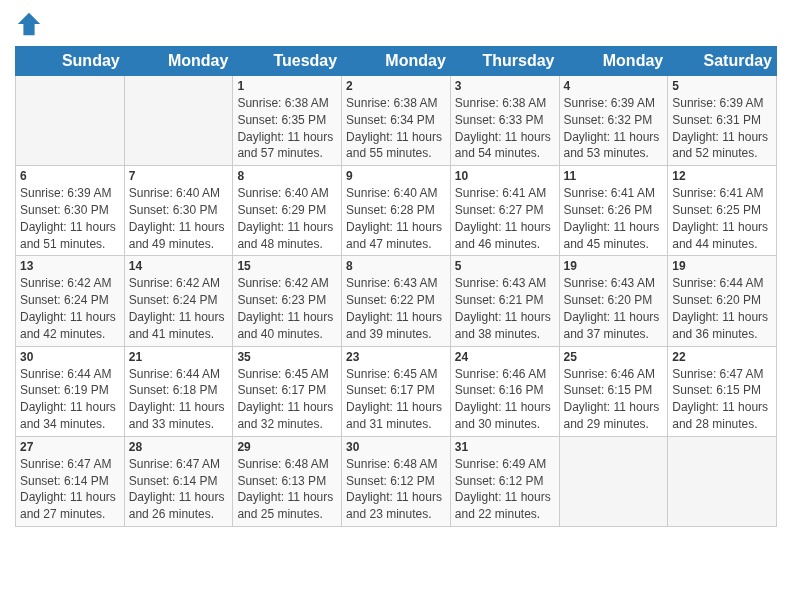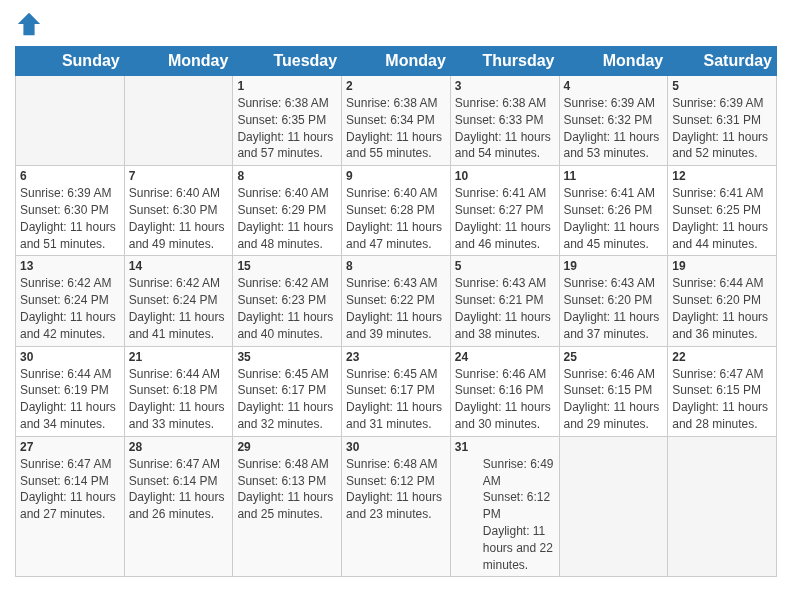--- a/index.html
+++ b/index.html
@@ -308,21 +308,21 @@
 Daylight: 11 hours and 25 minutes.</div>
           </td>
           <td>
             <span class="day-num">30</span>
             <div class="cell-info" style="white-space: pre-line;">Sunrise: 6:48 AM
 Sunset: 6:12 PM
 Daylight: 11 hours and 23 minutes.</div>
           </td>
           <td>
             <span class="day-num">31</span>
-            <div class="cell-info" style="white-space: pre-line; margin-left: 28px;">Sunrise: 6:49 AM
+            <div class="cell-info" style="white-space: pre-line;">Sunrise: 6:49 AM
 Sunset: 6:12 PM
 Daylight: 11 hours and 22 minutes.</div>
           </td>
           <td class="empty-cell"></td>
           <td class="empty-cell"></td>
         </tr>
       </tbody>
   </table>
 </div>
 

